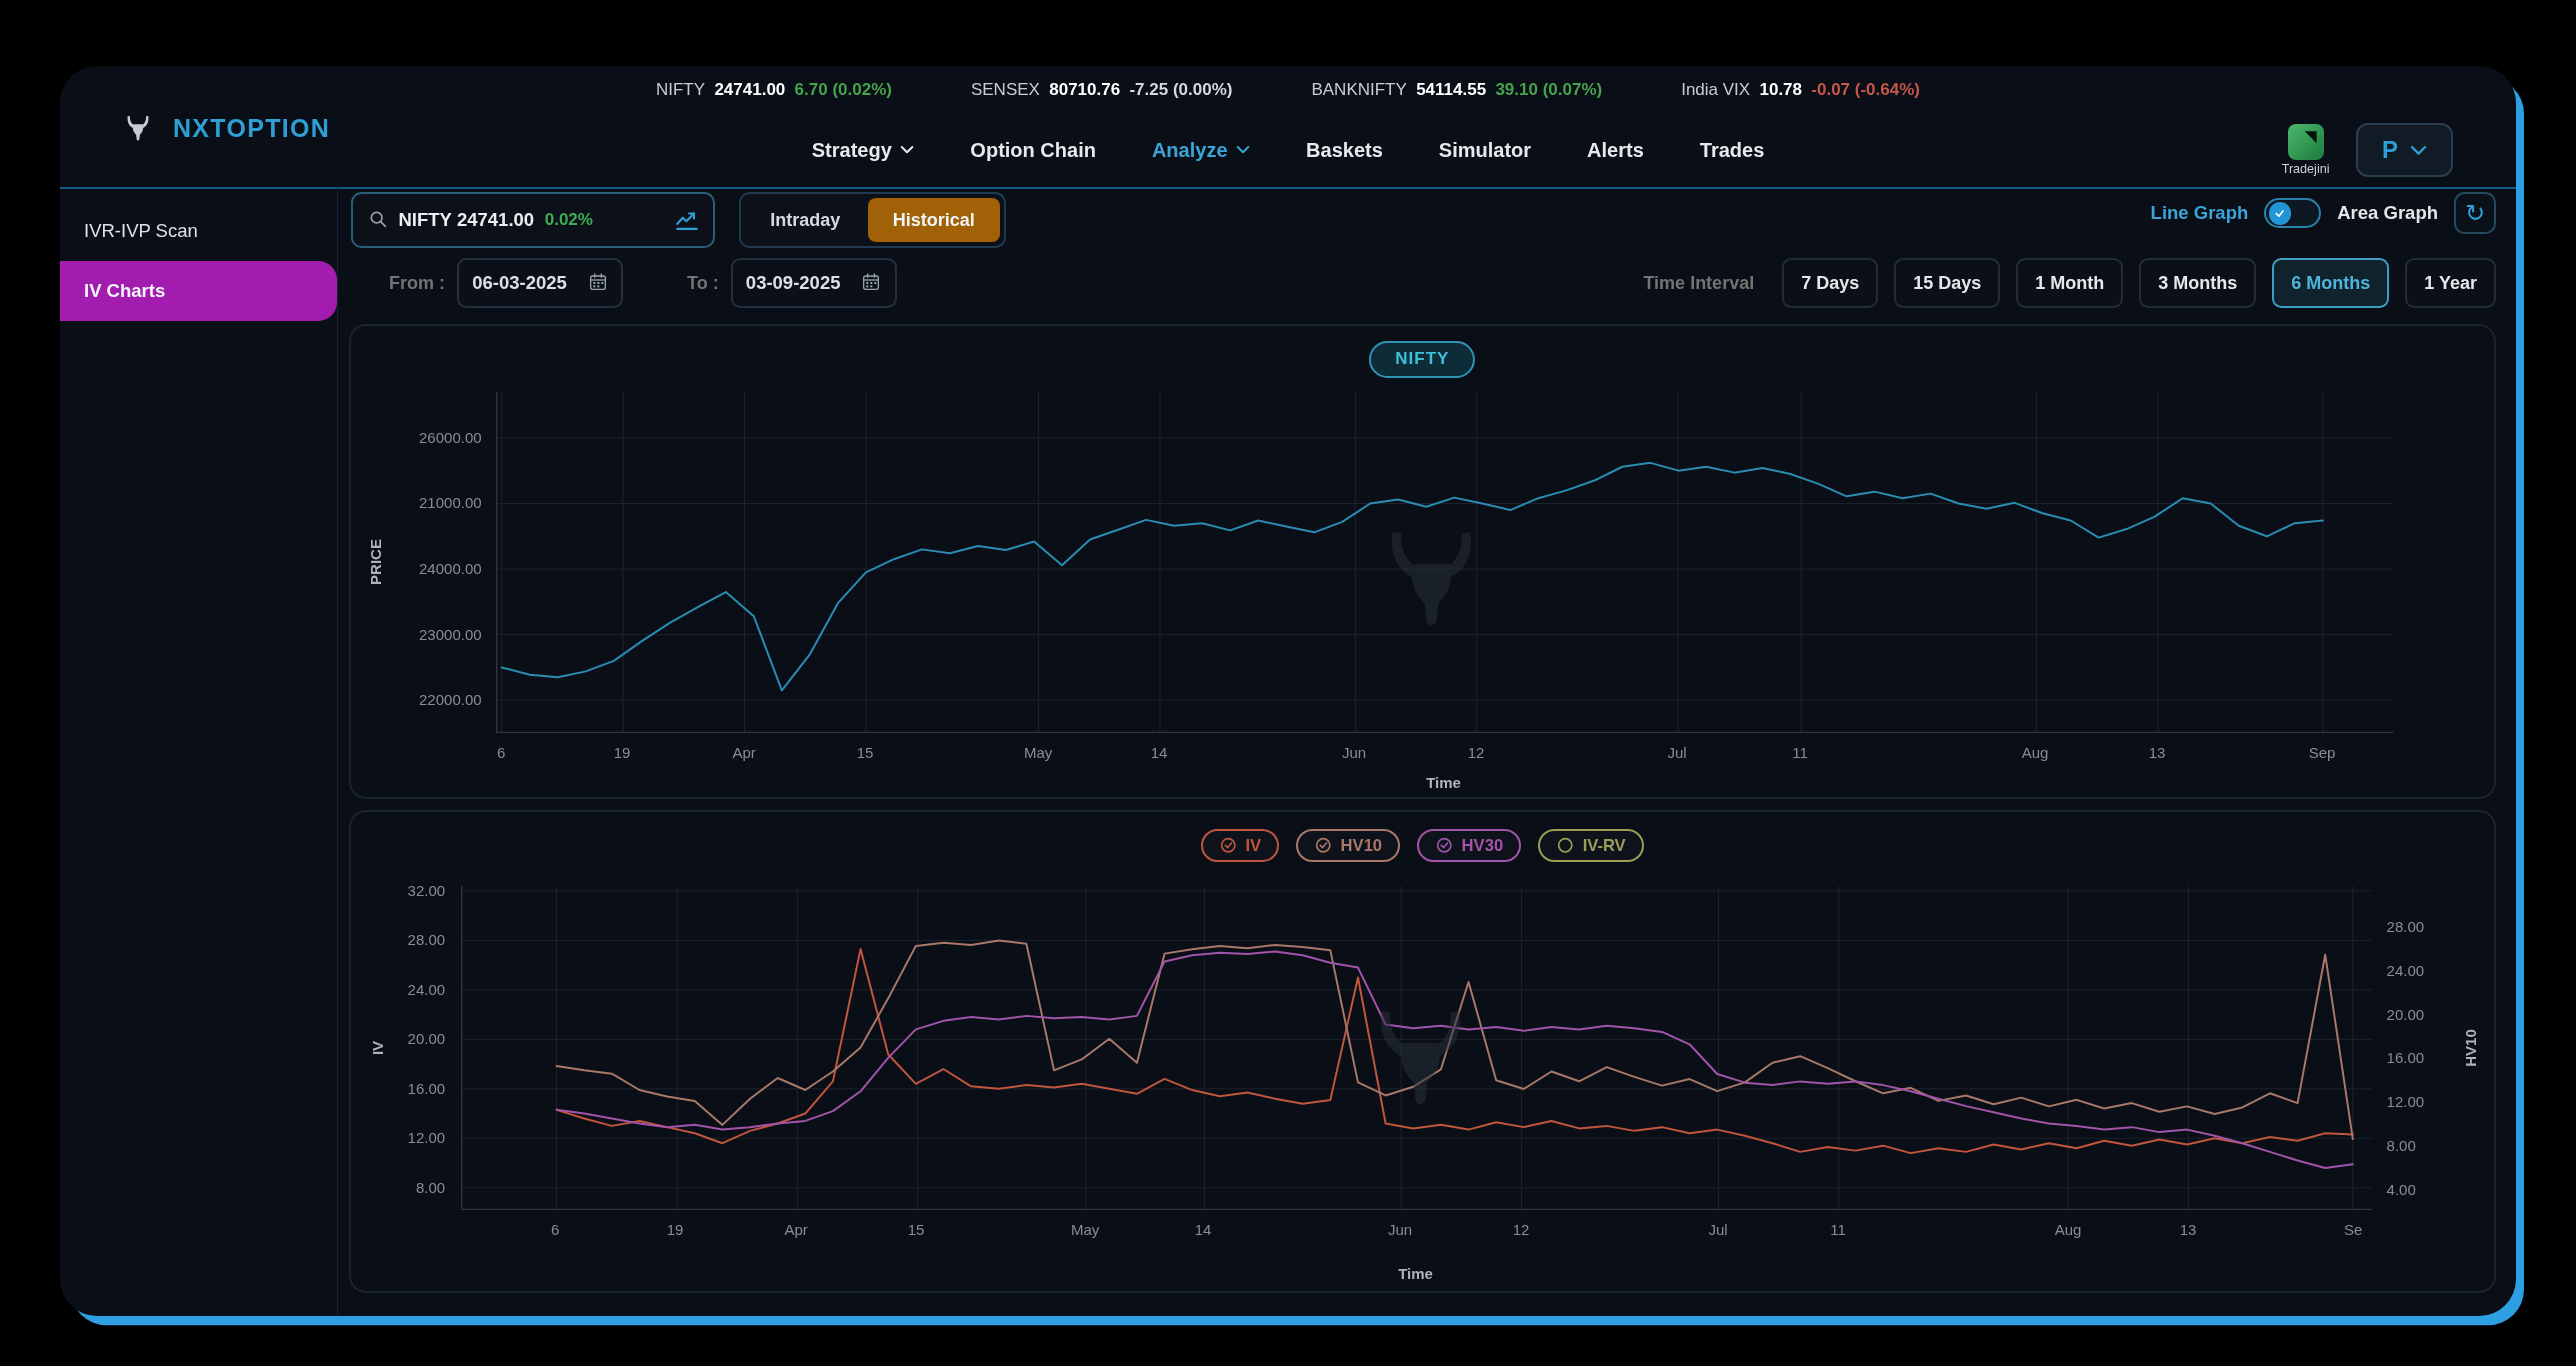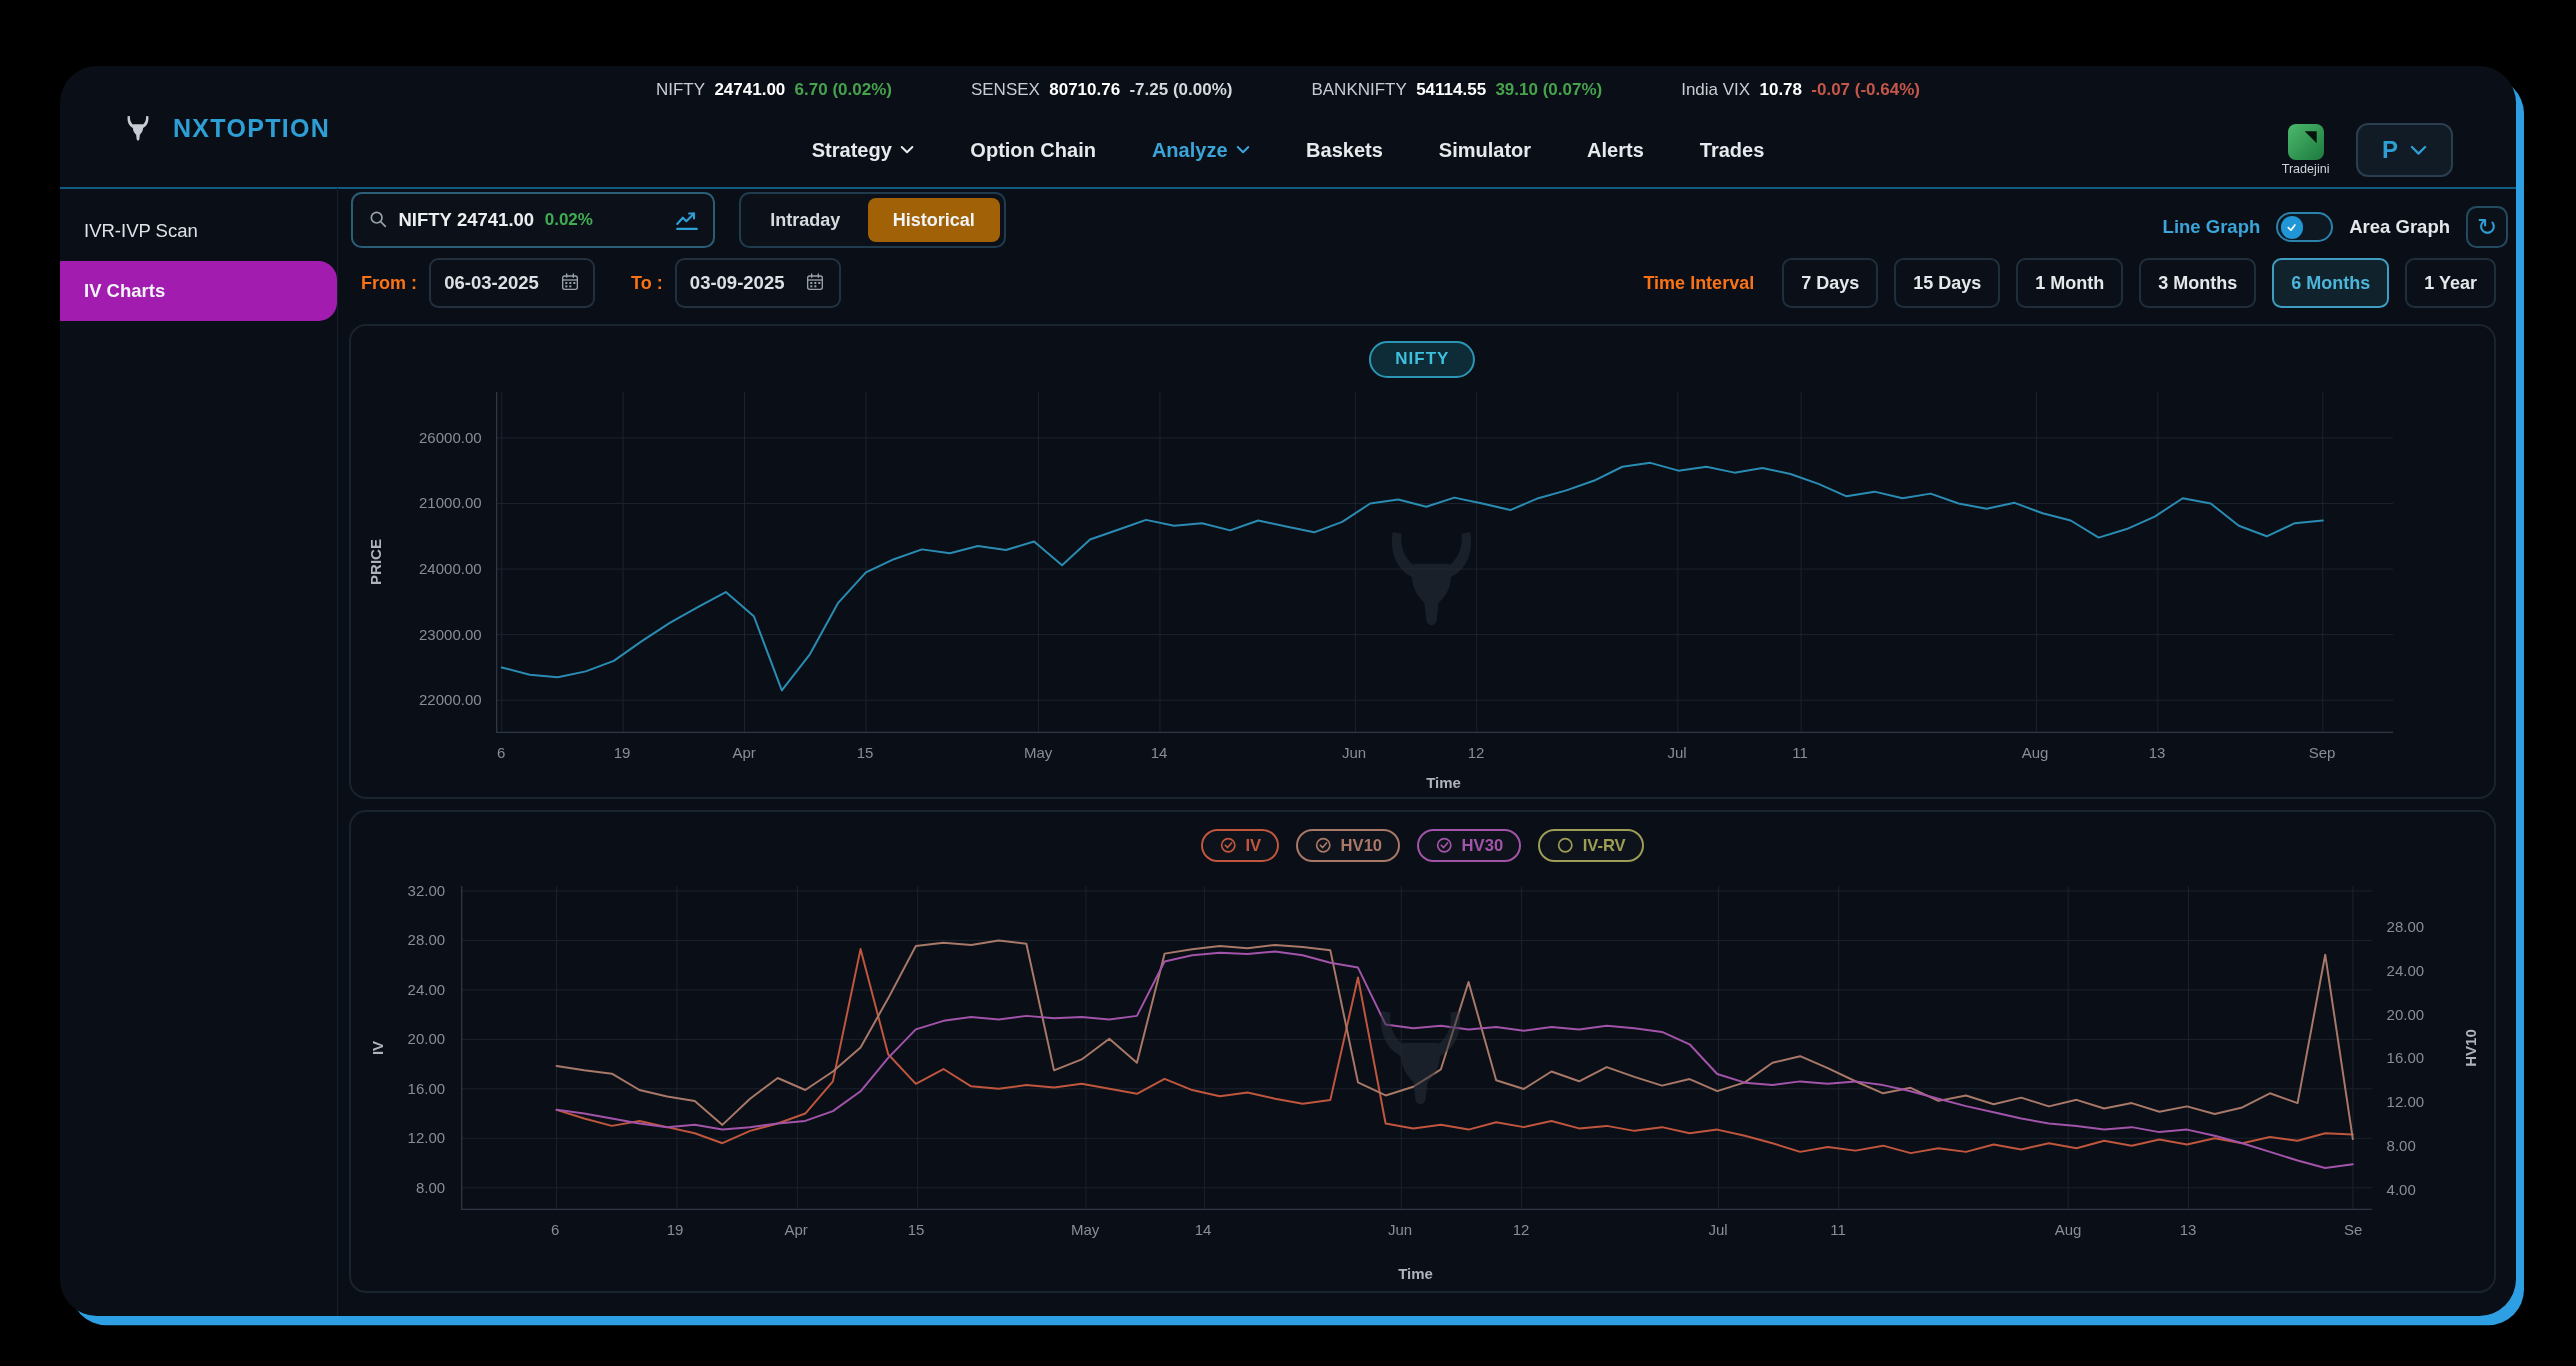--- a/index.html
+++ b/index.html
@@ -40,21 +40,21 @@
 
   
   .sidebar { position:absolute; left:0; top:122px; width:278px; bottom:0;
     border-right:1.3px solid #152130; padding-top:13.2px; }
   .side-item { height:60px; display:flex; align-items:center; padding-left:24px;
     font-size:18.5px; color:#dfe3e7; cursor:pointer; }
   .side-item.active { background:#a21caf; border-radius:0 18.5px 18.5px 0; color:#f2f5f7; font-weight:600; }
 
   
   .main { position:absolute; left:278px; top:122px; right:0; bottom:0; }
-  .row1 { position:absolute; left:13.2px; right:8px; top:4px; height:56px; display:flex; align-items:flex-end; gap:24px; }
+  .row1 { position:absolute; left:13.2px; right:20px; top:4px; height:56px; display:flex; align-items:flex-start; gap:24px; }
   .row2 { position:absolute; left:23px; right:20px; top:69px; height:52px; display:flex; align-items:center; }
 
   .searchbox { width:364px; height:56px; border:2px solid #2a5d78; border-radius:10.6px;
     background:#0c1119; display:flex; align-items:center; gap:10.6px; padding:0 14.6px; }
   .sym { font-size:18.5px; font-weight:600; color:#eceef0; white-space:nowrap; }
   .pct { font-size:17px; font-weight:600; color:#3fae53; }
   .trend { margin-left:auto; display:flex; }
 
   .segment { height:56px; border:2px solid #1f3b4d; border-radius:10.6px; background:#0c1119;
     display:flex; align-items:center; padding:4px; gap:2.6px; }
@@ -66,21 +66,21 @@
   .lg-label { color:#3ba4d8; font-size:18.5px; font-weight:700; }
   .ag-label { color:#e3e7ea; font-size:18.5px; font-weight:700; }
   .switch { width:57px; height:30px; border:2px solid #2b82ab; border-radius:661px;
     background:#0e1822; position:relative; cursor:pointer; }
   .knob { position:absolute; left:2.6px; top:2px; width:22.5px; height:22.5px; border-radius:50%;
     background:#2196d6; display:flex; align-items:center; justify-content:center; }
   .refresh-btn { width:42px; height:42px; border:2px solid #234a5f; border-radius:10.6px;
     display:flex; align-items:center; justify-content:center; color:#2f9fd8;
     font-size:24px; font-family:"DejaVu Sans",sans-serif; cursor:pointer; background:#0b1119; }
 
-  .fld-label { font-size:18px; font-weight:600; color:#f97316; margin-right:12px; white-space:nowrap; }
+  .fld-label { font-size:18px; font-weight:600; color:#737373; margin-right:12px; white-space:nowrap;margin-left:28px; }
   .datebox { width:166px; height:50px; border:2px solid #22303f; border-radius:9.3px; background:#0b1018;
     display:flex; align-items:center; justify-content:space-between; padding:0 13.2px; margin-right:36px; cursor:pointer; }
   .dateval { font-size:18.5px; font-weight:600; color:#dce0e4; }
 
   .intervals { margin-left:auto; display:flex; align-items:center; gap:16px; }
   .int-btn { height:50px; padding:0 17px; border:2px solid #202e3c; border-radius:9.3px; background:#0b1018;
     font-size:18px; font-weight:700; color:#e4e8eb; display:flex; align-items:center; cursor:pointer; white-space:nowrap; }
   .int-btn.active { border-color:#3f9dc2; color:#4db4da; background:#10222c; }
 
   

